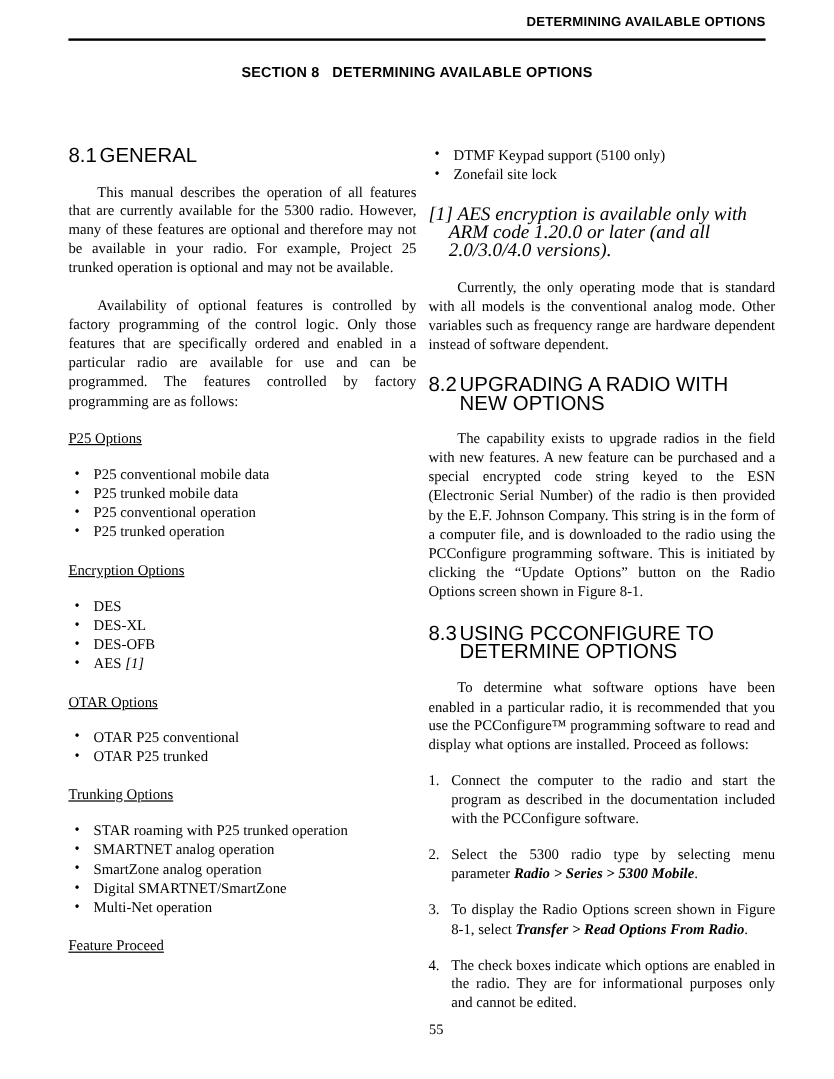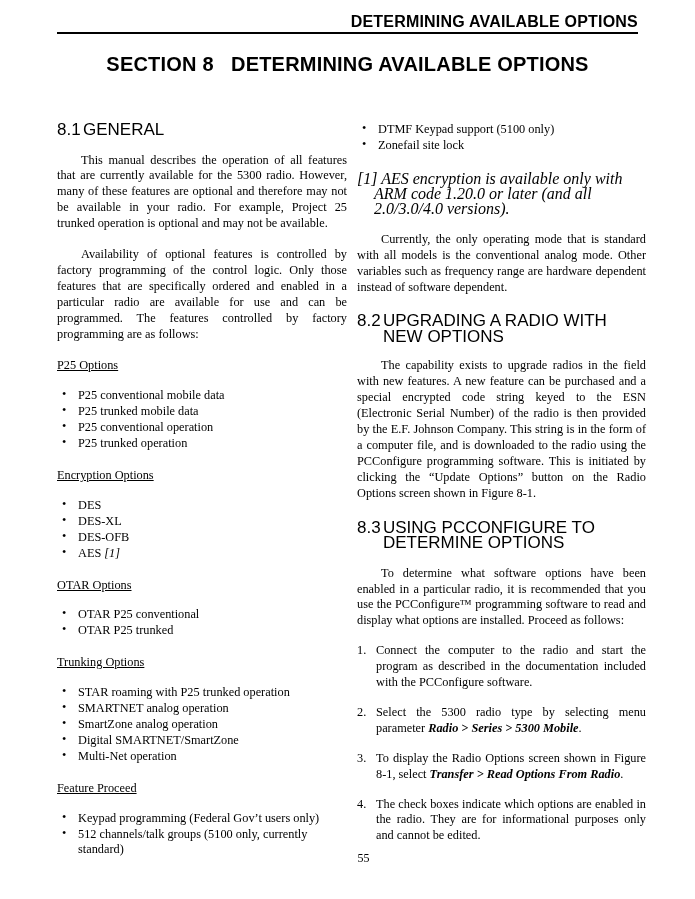--- a/index.html
+++ b/index.html
@@ -2,27 +2,27 @@
 <html><head>
 <meta charset="utf-8">
 <style>
   html,body{margin:0;padding:0;}
   body{
     width:695px;height:899px;background:#ffffff;color:#000;
     font-family:"Liberation Serif", serif;position:relative;overflow:hidden;
   }
   .running-head{
     position:absolute;top:13px;left:57px;width:581px;text-align:right;
-    font-family:"Liberation Sans", sans-serif;font-weight:bold;font-size:16px;
+    font-family:"Liberation Sans", sans-serif;font-weight:bold;font-size:11px;
     letter-spacing:.2px;
   }
   .head-rule{position:absolute;top:32px;left:57px;width:581px;height:2px;background:#000;}
   .doc-title{
     position:absolute;top:53px;left:0;width:695px;text-align:center;
-    font-family:"Liberation Sans", sans-serif;font-weight:bold;font-size:20px;
+    font-family:"Liberation Sans", sans-serif;font-weight:bold;font-size:12px;
     white-space:pre;letter-spacing:.2px;
   }
   .col{position:absolute;top:122px;font-size:12.3px;line-height:15.9px;}
   .col-left{left:57px;width:290px;}
   .col-right{left:357px;width:289px;}
 
   .sec-heading{
     display:flex;font-family:"Liberation Sans", sans-serif;font-weight:normal;
     font-size:17px;line-height:15.5px;text-align:left;
   }
@@ -98,24 +98,20 @@
   <div class="group-label">Trunking Options</div>
   <div class="b-list">
     <div class="b-item">STAR roaming with P25 trunked operation</div>
     <div class="b-item">SMARTNET analog operation</div>
     <div class="b-item">SmartZone analog operation</div>
     <div class="b-item">Digital SMARTNET/SmartZone</div>
     <div class="b-item">Multi-Net operation</div>
   </div>
 
   <div class="group-label">Feature Proceed</div>
-  <div class="b-list">
-    <div class="b-item">Keypad programming (Federal Gov’t users only)</div>
-    <div class="b-item">512 channels/talk groups (5100 only, currently standard)</div>
-  </div>
 
 </div>
 
 <div class="col col-right">
 
   <div class="b-list" style="margin-top:0;">
     <div class="b-item">DTMF Keypad support (5100 only)</div>
     <div class="b-item">Zonefail site lock</div>
   </div>
 

